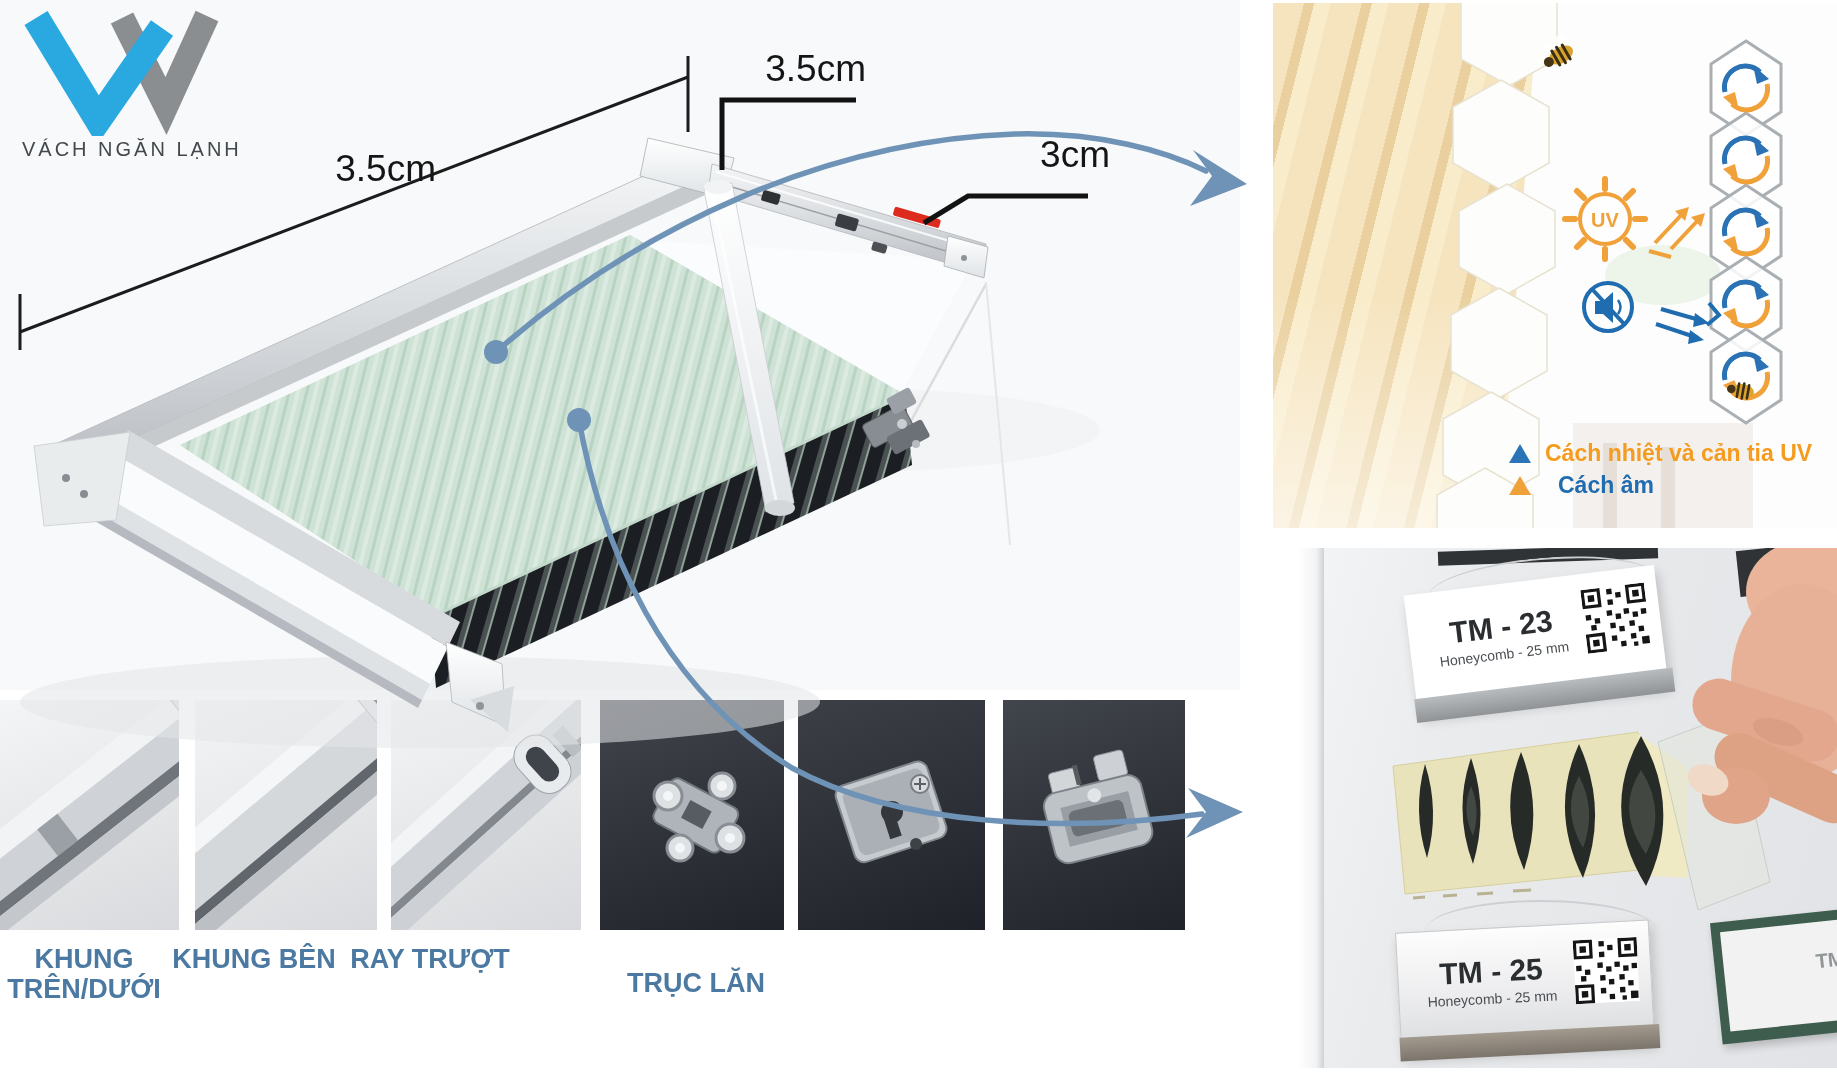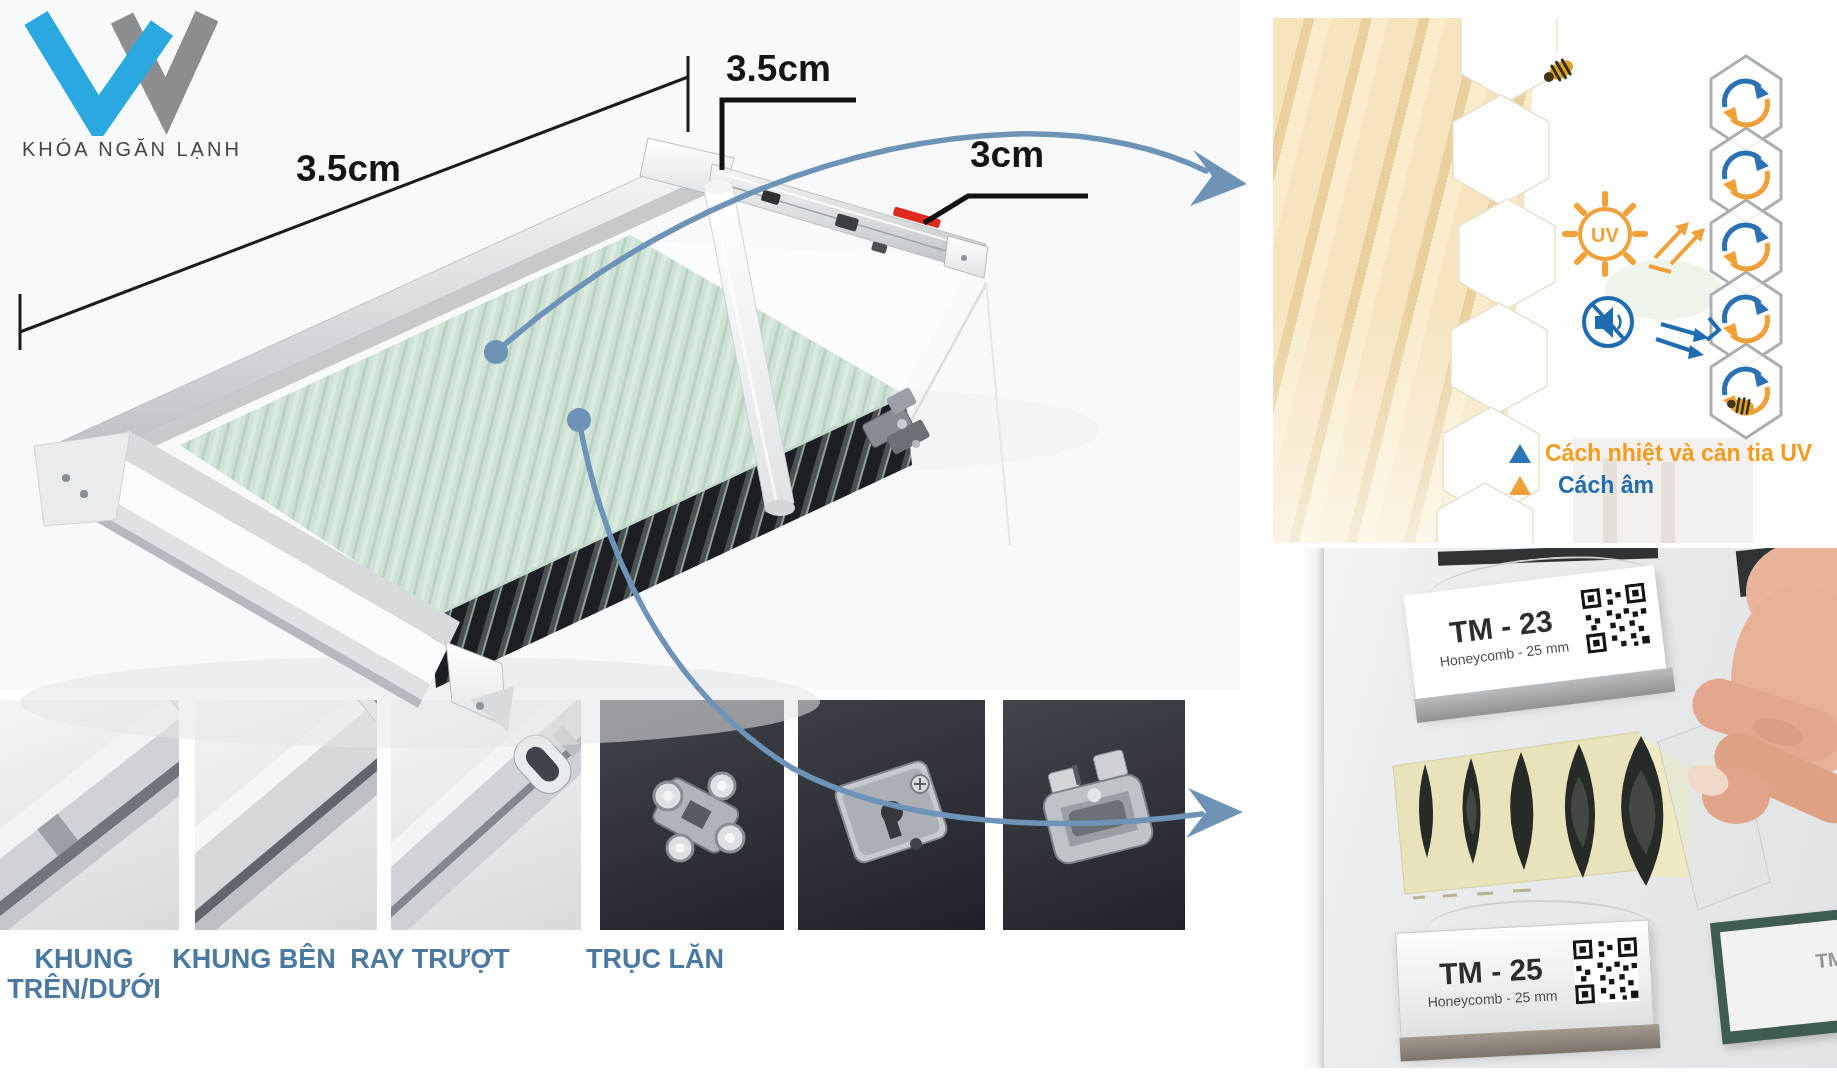--- a/index.html
+++ b/index.html
@@ -3,34 +3,34 @@
 <meta charset="utf-8">
 <style>
   html,body{margin:0;padding:0;background:#ffffff;}
   .canvas{position:relative;width:1837px;height:1080px;overflow:hidden;background:#ffffff;
           font-family:"Liberation Sans",sans-serif;}
   .left-bg{position:absolute;left:0;top:0;width:1240px;height:690px;background:#f8f9fa;}
   svg.scene{position:absolute;left:0;top:0;z-index:5;}
   .logo-wrap{position:absolute;left:14px;top:4px;z-index:6;}
   .brand-text{position:absolute;left:22px;top:138px;z-index:6;font-size:20px;letter-spacing:3px;
               color:#43484c;font-weight:500;}
-  .dim-label{position:absolute;z-index:6;width:140px;text-align:left;font-size:37px;font-weight:700;
+  .dim-label{position:absolute;z-index:6;width:140px;text-align:right;font-size:37px;font-weight:400;
              color:#151515;}
   #dim1{left:296px;top:148px;}
   #dim2{left:726px;top:48px;}
   #dim3{left:970px;top:134px;}
   .photo{position:absolute;top:700px;height:230px;z-index:2;}
   .photo.light{background:linear-gradient(160deg,#f4f5f6 0%,#e3e5e7 60%,#d8dadd 100%);}
   .photo.dark1{background:linear-gradient(160deg,#41454c 0%,#2a2d33 70%,#202329 100%);}
   .photo.dark2{background:linear-gradient(160deg,#3c4046 0%,#282b31 70%,#1e2127 100%);}
   .comp-label{position:absolute;top:944px;width:200px;z-index:6;text-align:center;
               font-size:27px;font-weight:bold;color:#4b79a1;line-height:1.12;}
   .comp-label span{display:block;}
   
-  .feat{position:absolute;left:1273px;top:18px;width:564px;height:525px;background:#fdfdfd;z-index:1;overflow:hidden;}
+  .feat{position:absolute;left:1273px;top:3px;width:564px;height:525px;background:#fdfdfd;z-index:1;overflow:hidden;}
   .feat .fabric{position:absolute;inset:0;
      background:linear-gradient(180deg,rgba(255,255,255,0) 55%,rgba(255,255,255,.6) 100%),
        repeating-linear-gradient(104deg,#f6e4be 0px,#f6e4be 30px,#e9d09e 30px,#e9d09e 40px,#f9ecca 40px,#f9ecca 56px);
      clip-path:polygon(0 0,47% 0,40% 100%,0 100%);}
   .feat svg{position:absolute;inset:0;}
   .legend-row{position:absolute;z-index:7;display:flex;align-items:center;}
   .legend-row .tri-blue{width:0;height:0;border-left:11px solid transparent;border-right:11px solid transparent;
       border-bottom:19px solid #2b74b8;}
   .legend-row .tri-orange{width:0;height:0;border-left:11px solid transparent;border-right:11px solid transparent;
       border-bottom:19px solid #f0a13a;}
@@ -237,21 +237,21 @@
       </g>
     </g>
   </svg>
 
   <div class="logo-wrap">
     <svg width="220" height="132" viewBox="0 0 220 132">
       <polyline points="108,14 152,102 193,12" fill="none" stroke="#8b8e91" stroke-width="25"></polyline>
       <polyline points="22,14 84,116 148,24" fill="none" stroke="#2aa9e0" stroke-width="27"></polyline>
     </svg>
   </div>
-  <div class="brand-text">KHÓA NGĂN LẠNH</div>
+  <div class="brand-text">VÁCH NGĂN LẠNH</div>
 
   <div class="dim-label" id="dim1">3.5cm</div>
   <div class="dim-label" id="dim2">3.5cm</div>
   <div class="dim-label" id="dim3">3cm</div>
 
   <div class="photo light" style="left:0;width:179px;">
     <svg width="179" height="230" viewBox="0 0 182 230">
       <g transform="rotate(-38 91 115)">
         <rect x="-70" y="70" width="330" height="24" fill="#f1f3f4"></rect>
         <rect x="-70" y="94" width="330" height="34" fill="#cfd3d7"></rect>
@@ -340,21 +340,21 @@
       <span>TRÊN/DƯỚI</span>
   </div>
   <div class="comp-label" style="left:154px;">
     <span>KHUNG BÊN</span>
       <span></span>
   </div>
   <div class="comp-label" style="left:330px;">
     <span>RAY TRƯỢT</span>
       <span></span>
   </div>
-  <div class="comp-label" style="left:555px;">
+  <div class="comp-label" style="left:596px;margin-top:24px;">
     <span>TRỤC LĂN</span>
       <span></span>
   </div>
 
   <div class="feat">
     <div class="fabric"></div>
     <svg width="564" height="525" viewBox="0 0 564 525">
 
       <ellipse cx="390" cy="272" rx="58" ry="30" fill="#cfe3c2" opacity="0.35"></ellipse>
       <rect x="300" y="420" width="180" height="105" fill="#d9cdbf" opacity="0.25"></rect>

